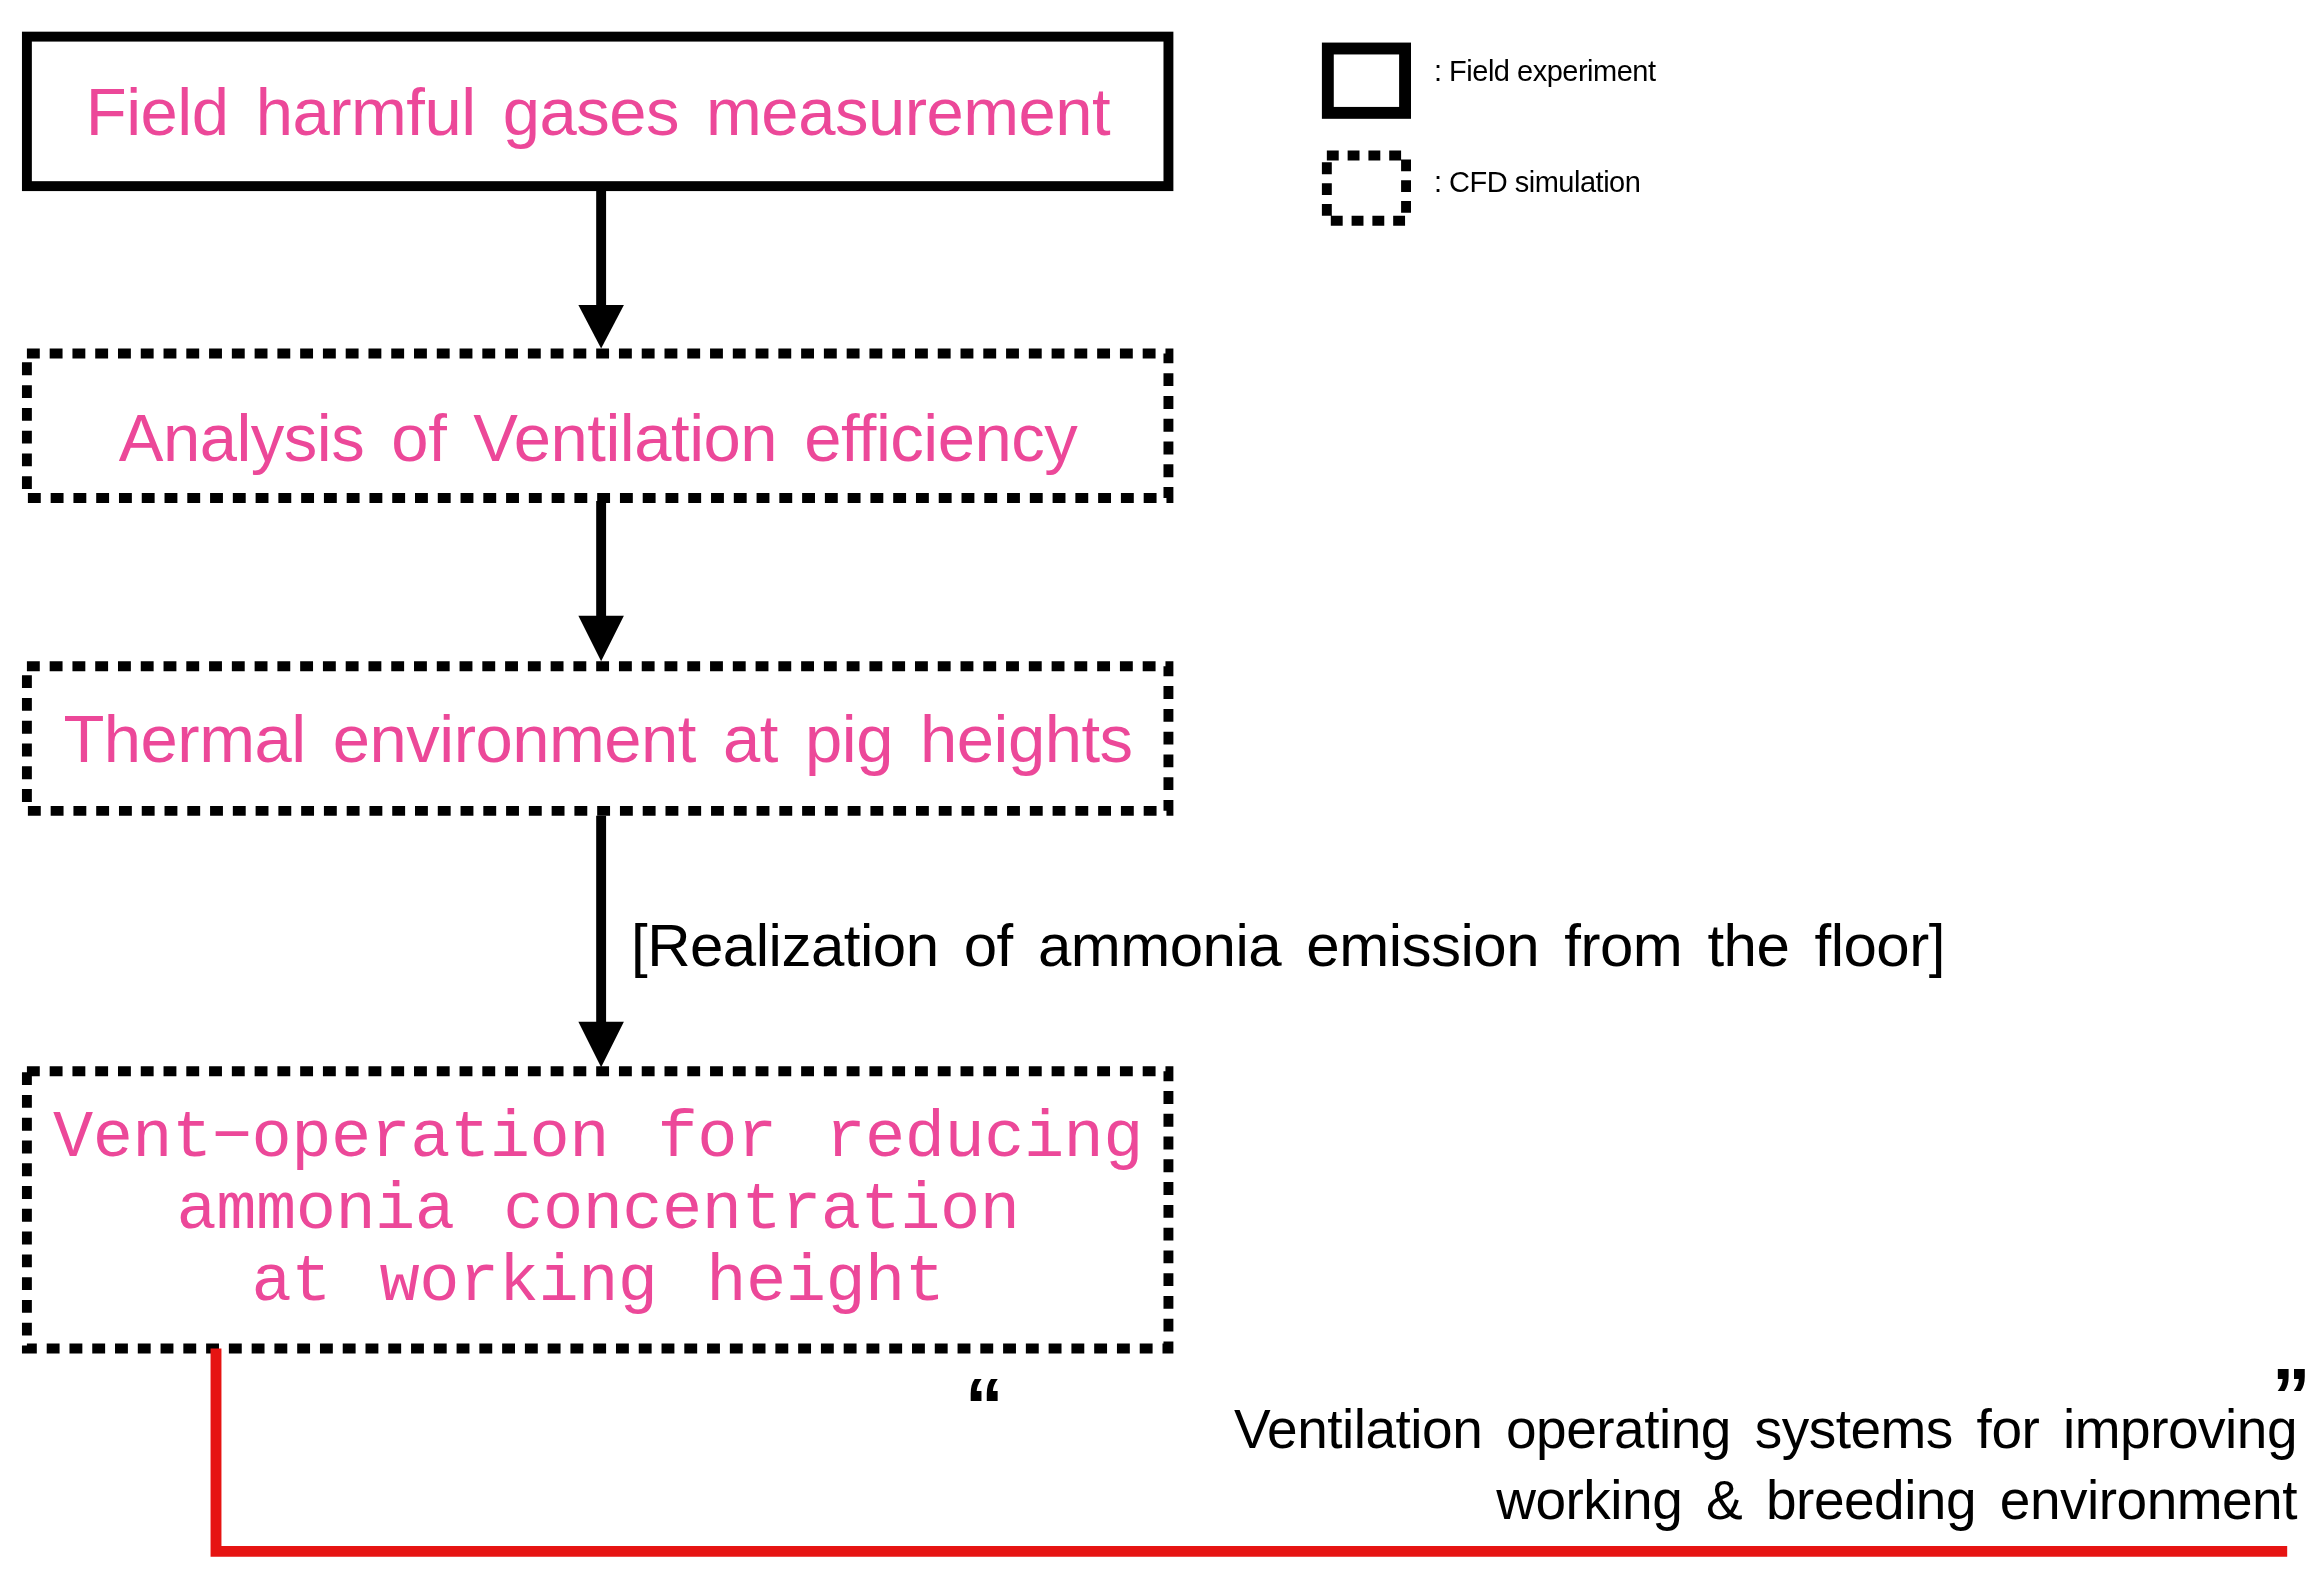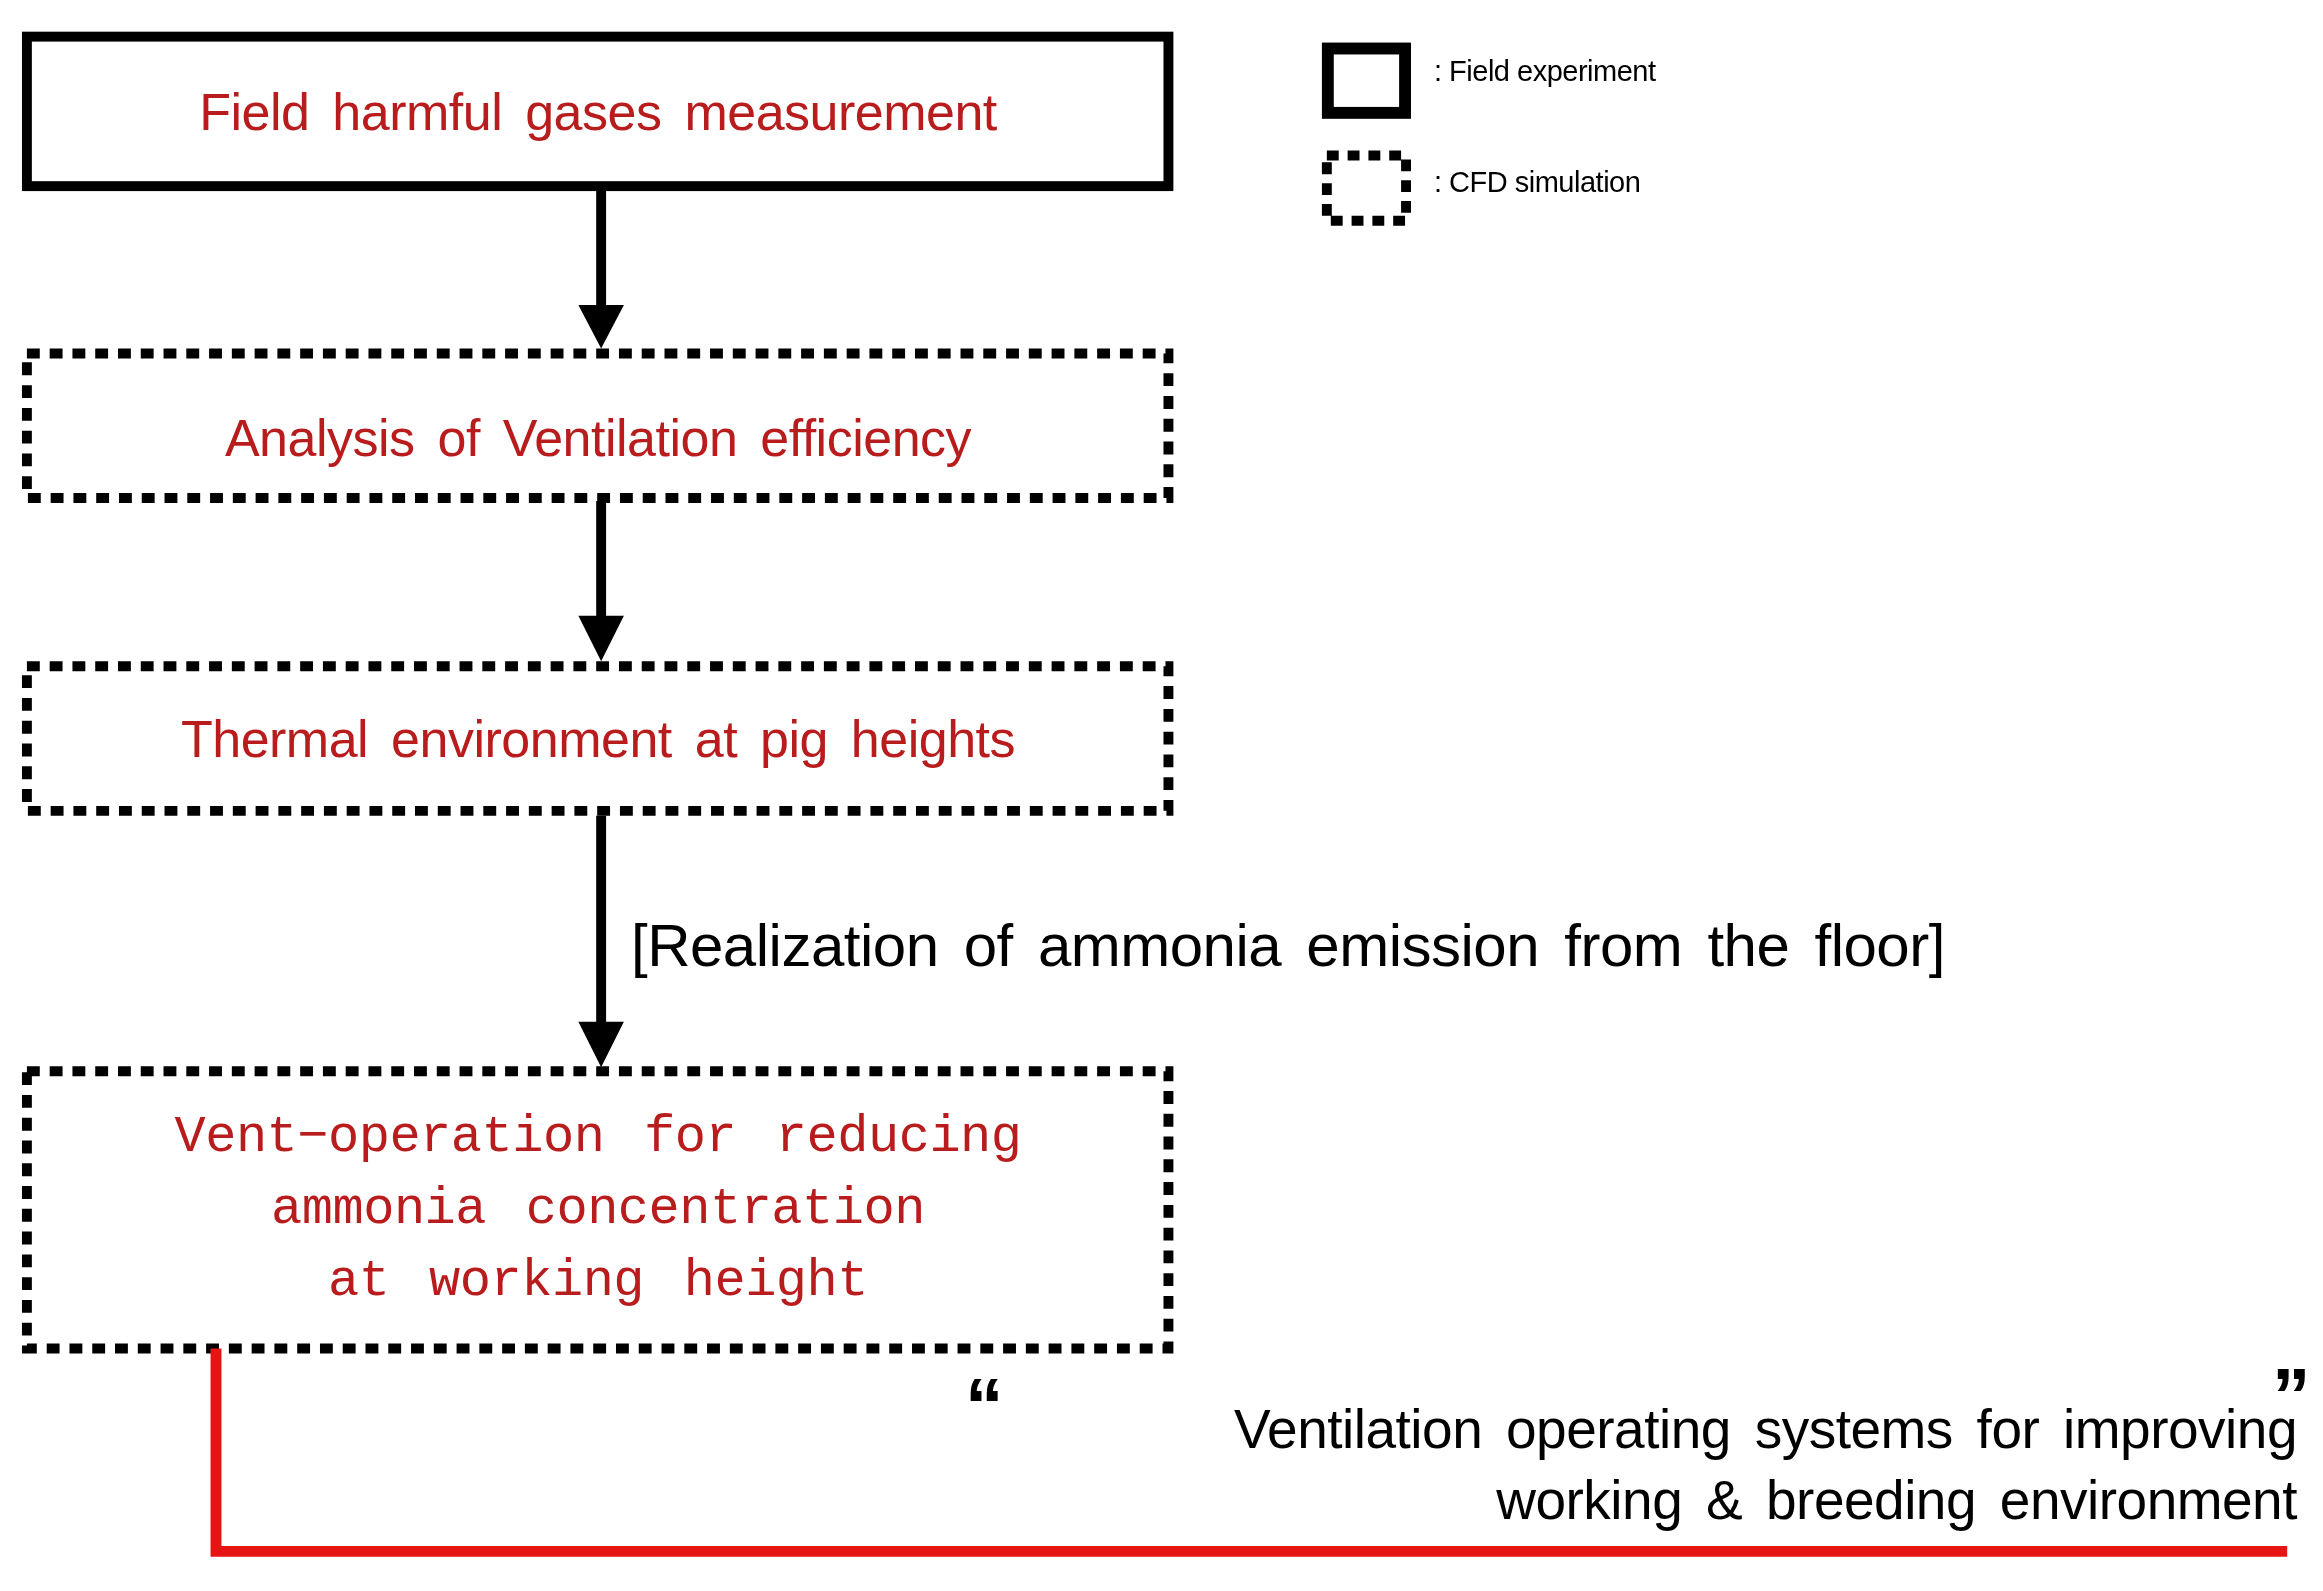--- a/index.html
+++ b/index.html
@@ -16,26 +16,26 @@
     position: absolute;
     left: 0; top: 0;
     width: 2324px; height: 1592px;
   }
   .box-label {
     position: absolute;
     display: flex;
     align-items: center;
     justify-content: center;
     text-align: center;
-    font-size: 52px;
+    font-size: 67px;
     line-height: 72px;
     letter-spacing: -0.5px;
     word-spacing: 9px;
     white-space: pre-line;
-    color: #b91c1c;
+    color: #ec4899;
   }
   .annotation {
     position: absolute;
     font-size: 60px;
     letter-spacing: -0.5px;
     word-spacing: 9px;
     white-space: nowrap;
   }
   .legend-label {
     position: absolute;

